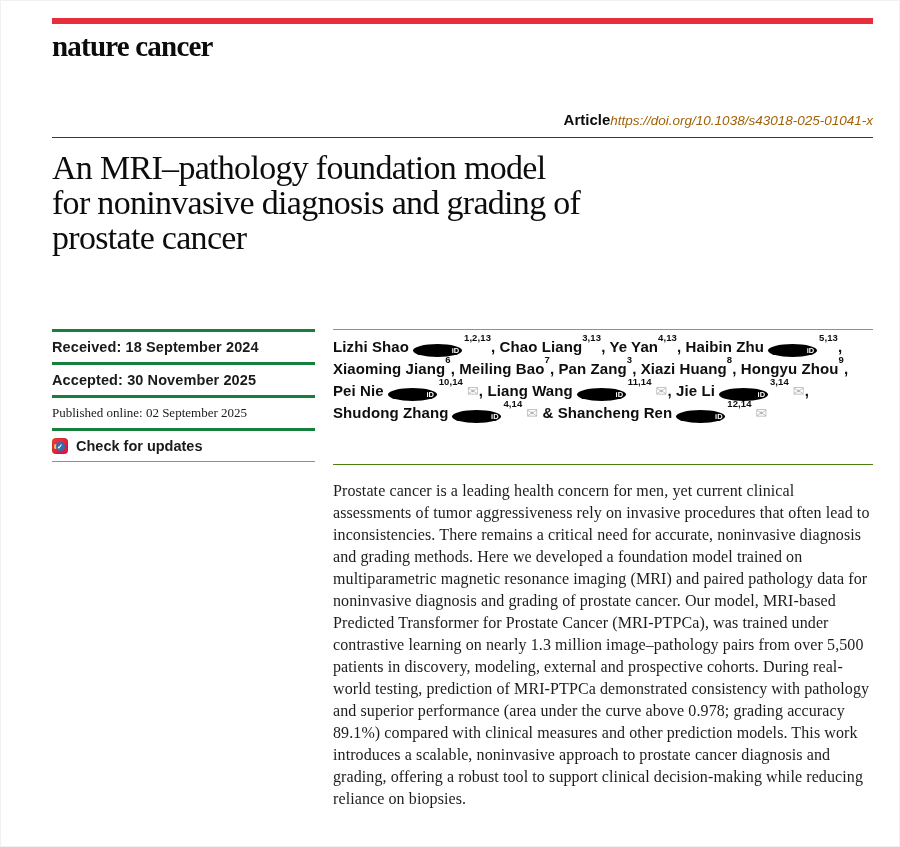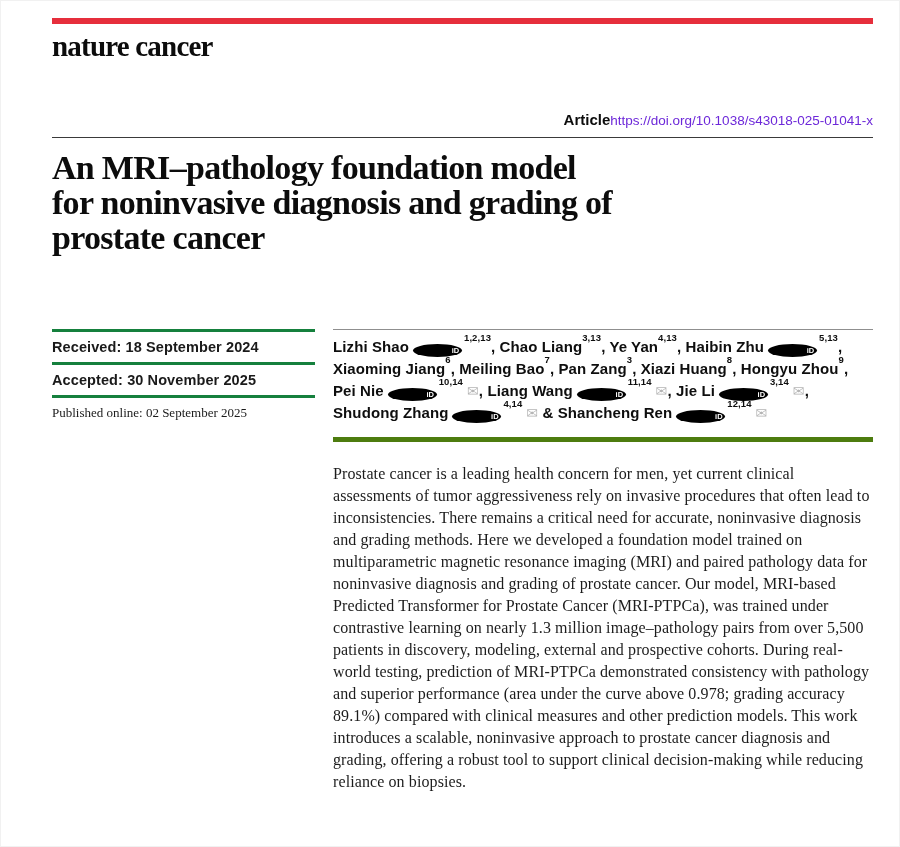--- a/index.html
+++ b/index.html
@@ -14,21 +14,21 @@
     margin-top:7px;font-family:"Liberation Serif",serif;font-weight:700;
     font-size:29px;letter-spacing:-0.8px;color:#0c0c0c;line-height:30px;
   }
   .header-row{
     display:flex;justify-content:flex-end;align-items:flex-end;
     margin-top:50px;padding-bottom:9px;border-bottom:1.5px solid #3a3a3a;
   }
   .article-type{font-weight:700;font-size:15px;color:#0c0c0c;}
   .doi-link{font-size:13.5px;text-decoration:none;font-weight:500;}
   .title{
-    font-family:"Liberation Serif",serif;font-weight:700;font-size:34px;
+    font-family:"Liberation Serif",serif;font-weight:400;font-size:34px;
     line-height:35px;letter-spacing:-0.7px;color:#0c0c0c;margin-top:12px;
     white-space:pre-line;max-width:760px;
   }
   .columns{display:grid;grid-template-columns:263px 1fr;column-gap:18px;margin-top:74px;}
   
   .meta-col{font-size:14.5px;}
   .meta-row{border-top:3px solid #15803d;padding:7px 0;line-height:16px;}
   .meta-row.sans{font-weight:700;letter-spacing:0.1px;}
   .meta-row.serif{font-family:"Liberation Serif",serif;font-weight:400;font-size:13px;}
   .meta-row.last{border-bottom:1px solid #8f8f8f;}
@@ -52,50 +52,57 @@
   }
   .authors sup{font-size:9.5px;font-weight:700;position:relative;top:-5px;line-height:0;}
   .orcid-icon{
     display:inline-block;width:13px;height:13px;border-radius:50%;background:#000;
     color:#fff;font-size:7.5px;font-weight:700;line-height:13px;text-align:center;
     margin:0 2px 0 4px;vertical-align:-1px;cursor:pointer;padding-left:36px;
   }
   .envelope-icon{
     color:#b5b5b5;font-weight:400;font-size:14px;margin-left:4px;cursor:pointer;
   }
-  .abstract-block{margin-top:13px;border-top:5px solid #4d7c0f;padding-top:21px;}
+  .abstract-block{margin-top:40px;border-top:1px solid #4d7c0f;padding-top:15px;}
   .abstract{
     font-family:"Liberation Serif",serif;font-size:16px;line-height:22px;
     color:#1c1c1c;letter-spacing:0.1px;margin:0;max-width:540px;
   }
 </style>
 </head>
 <body>
 
 <div class="page">
 
   <div class="redbar" style="background: rgb(230, 46, 60);"></div>
 
   <div class="logo">nature cancer</div>
 
   <div class="header-row">
     <span class="article-type">Article</span>
-    <a class="doi-link" href="#" style="color: #6d28d9;">https://doi.org/10.1038/s43018-025-01041-x</a>
+    <a class="doi-link" href="#" style="color: #a16207; font-style: italic;">https://doi.org/10.1038/s43018-025-01041-x</a>
   </div>
 
   <h1 class="title">An MRI–pathology foundation model
 for noninvasive diagnosis and grading of
 prostate cancer</h1>
 
   <div class="columns">
 
     <div class="meta-col">
       <div class="meta-row sans">Received: 18 September 2024</div>
       <div class="meta-row sans">Accepted: 30 November 2025</div>
       <div class="meta-row serif">Published online: 02 September 2025</div>
+      <div class="meta-row last check-row">
+        <span class="crossmark">
+          <span class="cm-dot"></span>
+          <span class="cm-circle">✓</span>
+        </span>
+        <span>Check for updates</span>
+      </div>
     </div>
 
     <div>
       <div class="authors"><span>Lizhi Shao<span class="orcid-icon">iD</span><sup>1,2,13</sup></span>, <span>Chao Liang<sup>3,13</sup></span>, <span>Ye Yan<sup>4,13</sup></span>, <span>Haibin Zhu<span class="orcid-icon">iD</span><sup>5,13</sup></span>, <span>Xiaoming Jiang<sup>6</sup></span>, <span>Meiling Bao<sup>7</sup></span>, <span>Pan Zang<sup>3</sup></span>, <span>Xiazi Huang<sup>8</sup></span>, <span>Hongyu Zhou<sup>9</sup></span>, <span>Pei Nie<span class="orcid-icon">iD</span><sup>10,14</sup><span class="envelope-icon">✉</span></span>, <span>Liang Wang<span class="orcid-icon">iD</span><sup>11,14</sup><span class="envelope-icon">✉</span></span>, <span>Jie Li<span class="orcid-icon">iD</span><sup>3,14</sup><span class="envelope-icon">✉</span></span>, <span>Shudong Zhang<span class="orcid-icon">iD</span><sup>4,14</sup><span class="envelope-icon">✉</span></span> &amp; <span>Shancheng Ren<span class="orcid-icon">iD</span><sup>12,14</sup><span class="envelope-icon">✉</span></span></div>
       <div class="abstract-block">
         <p class="abstract">Prostate cancer is a leading health concern for men, yet current clinical assessments of tumor aggressiveness rely on invasive procedures that often lead to inconsistencies. There remains a critical need for accurate, noninvasive diagnosis and grading methods. Here we developed a foundation model trained on multiparametric magnetic resonance imaging (MRI) and paired pathology data for noninvasive diagnosis and grading of prostate cancer. Our model, MRI-based Predicted Transformer for Prostate Cancer (MRI-PTPCa), was trained under contrastive learning on nearly 1.3 million image–pathology pairs from over 5,500 patients in discovery, modeling, external and prospective cohorts. During real-world testing, prediction of MRI-PTPCa demonstrated consistency with pathology and superior performance (area under the curve above 0.978; grading accuracy 89.1%) compared with clinical measures and other prediction models. This work introduces a scalable, noninvasive approach to prostate cancer diagnosis and grading, offering a robust tool to support clinical decision-making while reducing reliance on biopsies.</p>
       </div>
     </div>
 
   </div>

